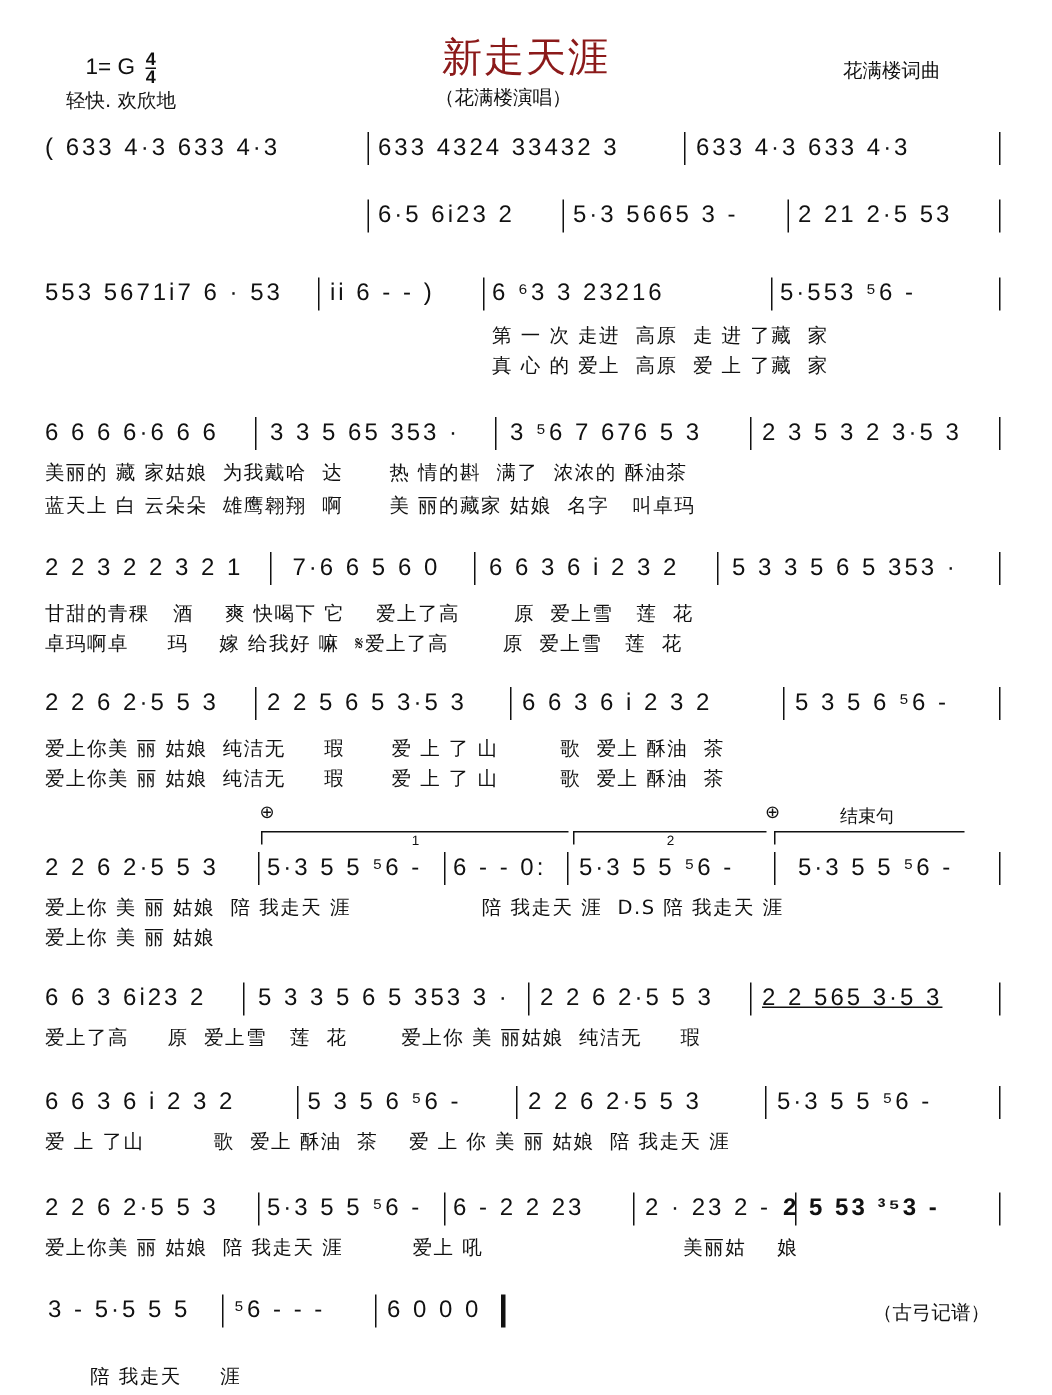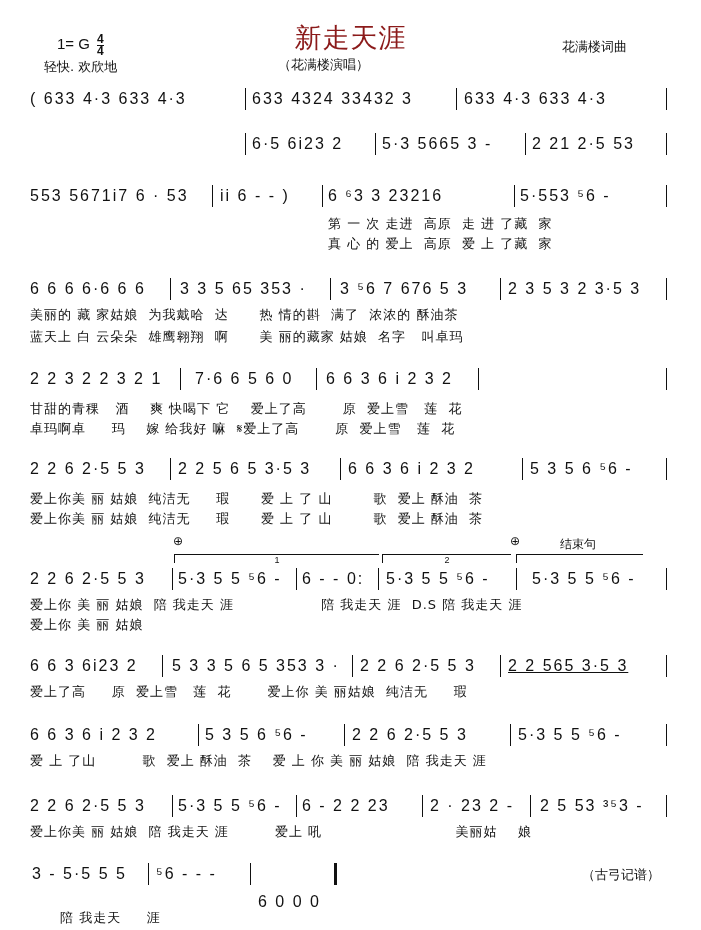--- a/index.html
+++ b/index.html
@@ -1,19 +1,19 @@
 <!DOCTYPE html>
 <html><head>
 <meta charset="utf-8">
 <style>
   html,body{margin:0;padding:0;background:#fff;}
   body{width:701px;height:930px;position:relative;overflow:hidden;font-family:"Liberation Sans","DejaVu Sans",sans-serif;color:#111;}
   .abs{position:absolute;white-space:nowrap;}
   .title{left:0;width:701px;top:20px;text-align:center;font-size:27px;color:#8b1a1a;font-family:Liberation Mono, monospace;letter-spacing:1px;}
-  .subtitle{left:0;width:647px;top:56px;text-align:center;font-size:13px;font-family:"DejaVu Sans",sans-serif;}
+  .subtitle{left:0;width:647px;top:56px;text-align:center;font-size:13px;font-family:"DejaVu Sans",sans-serif;padding-left:12px;}
   .key{left:57px;top:34px;font-size:15px;}
   .tsig{display:inline-block;vertical-align:middle;text-align:center;font-size:12px;line-height:11px;font-weight:bold;margin-left:3px;}
   .tsig span{display:block;}
   .tsig .num{border-bottom:1px solid #111;}
   .tempo{left:44px;top:58px;font-size:13px;font-family:"DejaVu Sans",sans-serif;}
   .composer{left:562px;top:38px;font-size:13px;font-family:"DejaVu Sans",sans-serif;}
   .scribe{left:582px;top:866px;font-size:13px;font-family:"DejaVu Sans",sans-serif;}
   .row{position:absolute;left:30px;width:640px;}
   .notes{position:absolute;left:0;top:0;width:100%;height:22px;font-size:16px;font-family:"Liberation Sans",sans-serif;letter-spacing:2px;}
   .measure{position:absolute;top:0;white-space:nowrap;}
@@ -87,20 +87,21 @@
         <span class="bar" style="left: 636px;"></span>
       </div>
       <div class="lyric" style="left: 0px; top: 26px;">美丽的 藏 家姑娘  为我戴哈  达      热 情的斟  满了  浓浓的 酥油茶</div>
       <div class="lyric" style="left: 0px; top: 48px;">蓝天上 白 云朵朵  雄鹰翱翔  啊      美 丽的藏家 姑娘  名字   叫卓玛</div>
     </div>
     <div class="row" style="top: 370px;">
       <div class="notes">
         <span class="measure" style="left: 0px;">2 2 3 2 2 3 2 1</span>
         <span class="measure" style="left: 165px;">7·6 6 5 6 0</span>
         <span class="measure" style="left: 296px;">6 6 3 6 i 2 3 2</span>
+        <span class="measure" style="left: 458px;">5 3 3 5 6 5 353 ·</span>
         <span class="bar" style="left: 150px;"></span>
         <span class="bar" style="left: 286px;"></span>
         <span class="bar" style="left: 448px;"></span>
         <span class="bar" style="left: 636px;"></span>
       </div>
       <div class="lyric" style="left: 0px; top: 30px;">甘甜的青稞   酒    爽 快喝下 它    爱上了高       原  爱上雪   莲  花</div>
       <div class="lyric" style="left: 0px; top: 50px; text-align: right;">卓玛啊卓     玛    嫁 给我好 嘛  𝄋爱上了高       原  爱上雪   莲  花</div>
     </div>
     <div class="row" style="top: 460px;">
       <div class="notes">
@@ -163,33 +164,33 @@
         <span class="bar" style="left: 636px;"></span>
       </div>
       <div class="lyric" style="left: 0px; top: 26px;">爱 上 了山         歌  爱上 酥油  茶    爱 上 你 美 丽 姑娘  陪 我走天 涯</div>
     </div>
     <div class="row" style="top: 797px;">
       <div class="notes">
         <span class="measure" style="left: 0px;">2 2 6 2·5 5 3</span>
         <span class="measure" style="left: 148px;">5·3 5 5 ⁵6 -</span>
         <span class="measure" style="left: 272px;">6 - 2 2 23</span>
         <span class="measure" style="left: 400px;">2 · 23 2 -</span>
-        <span class="measure" style="left: 510px;">2 5 53 ³⁵3 -</span>
+        <span class="measure" style="left: 492px; font-weight: bold;">2 5 53 ³⁵3 -</span>
         <span class="bar" style="left: 142px;"></span>
         <span class="bar" style="left: 266px;"></span>
         <span class="bar" style="left: 392px;"></span>
         <span class="bar" style="left: 500px;"></span>
         <span class="bar" style="left: 636px;"></span>
       </div>
       <div class="lyric" style="left: 0px; top: 26px;">爱上你美 丽 姑娘  陪 我走天 涯         爱上 吼                          美丽姑    娘</div>
     </div>
     <div class="row" style="top: 865px;">
       <div class="notes">
         <span class="measure" style="left: 2px;">3 - 5·5 5 5</span>
         <span class="measure" style="left: 126px;">⁵6 - - -</span>
-        <span class="measure" style="left: 228px; margin-top: 28px;">6 0 0 0</span>
+        <span class="measure" style="left: 228px;">6 0 0 0</span>
         <span class="bar" style="left: 118px;"></span>
         <span class="bar" style="left: 220px;"></span>
         <span class="bar end" style="left: 304px;"></span>
       </div>
       <div class="lyric" style="left: 30px; top: 24px; margin-top: 20px;">陪 我走天     涯</div>
     </div>
   </div>
 
 </body></html>

